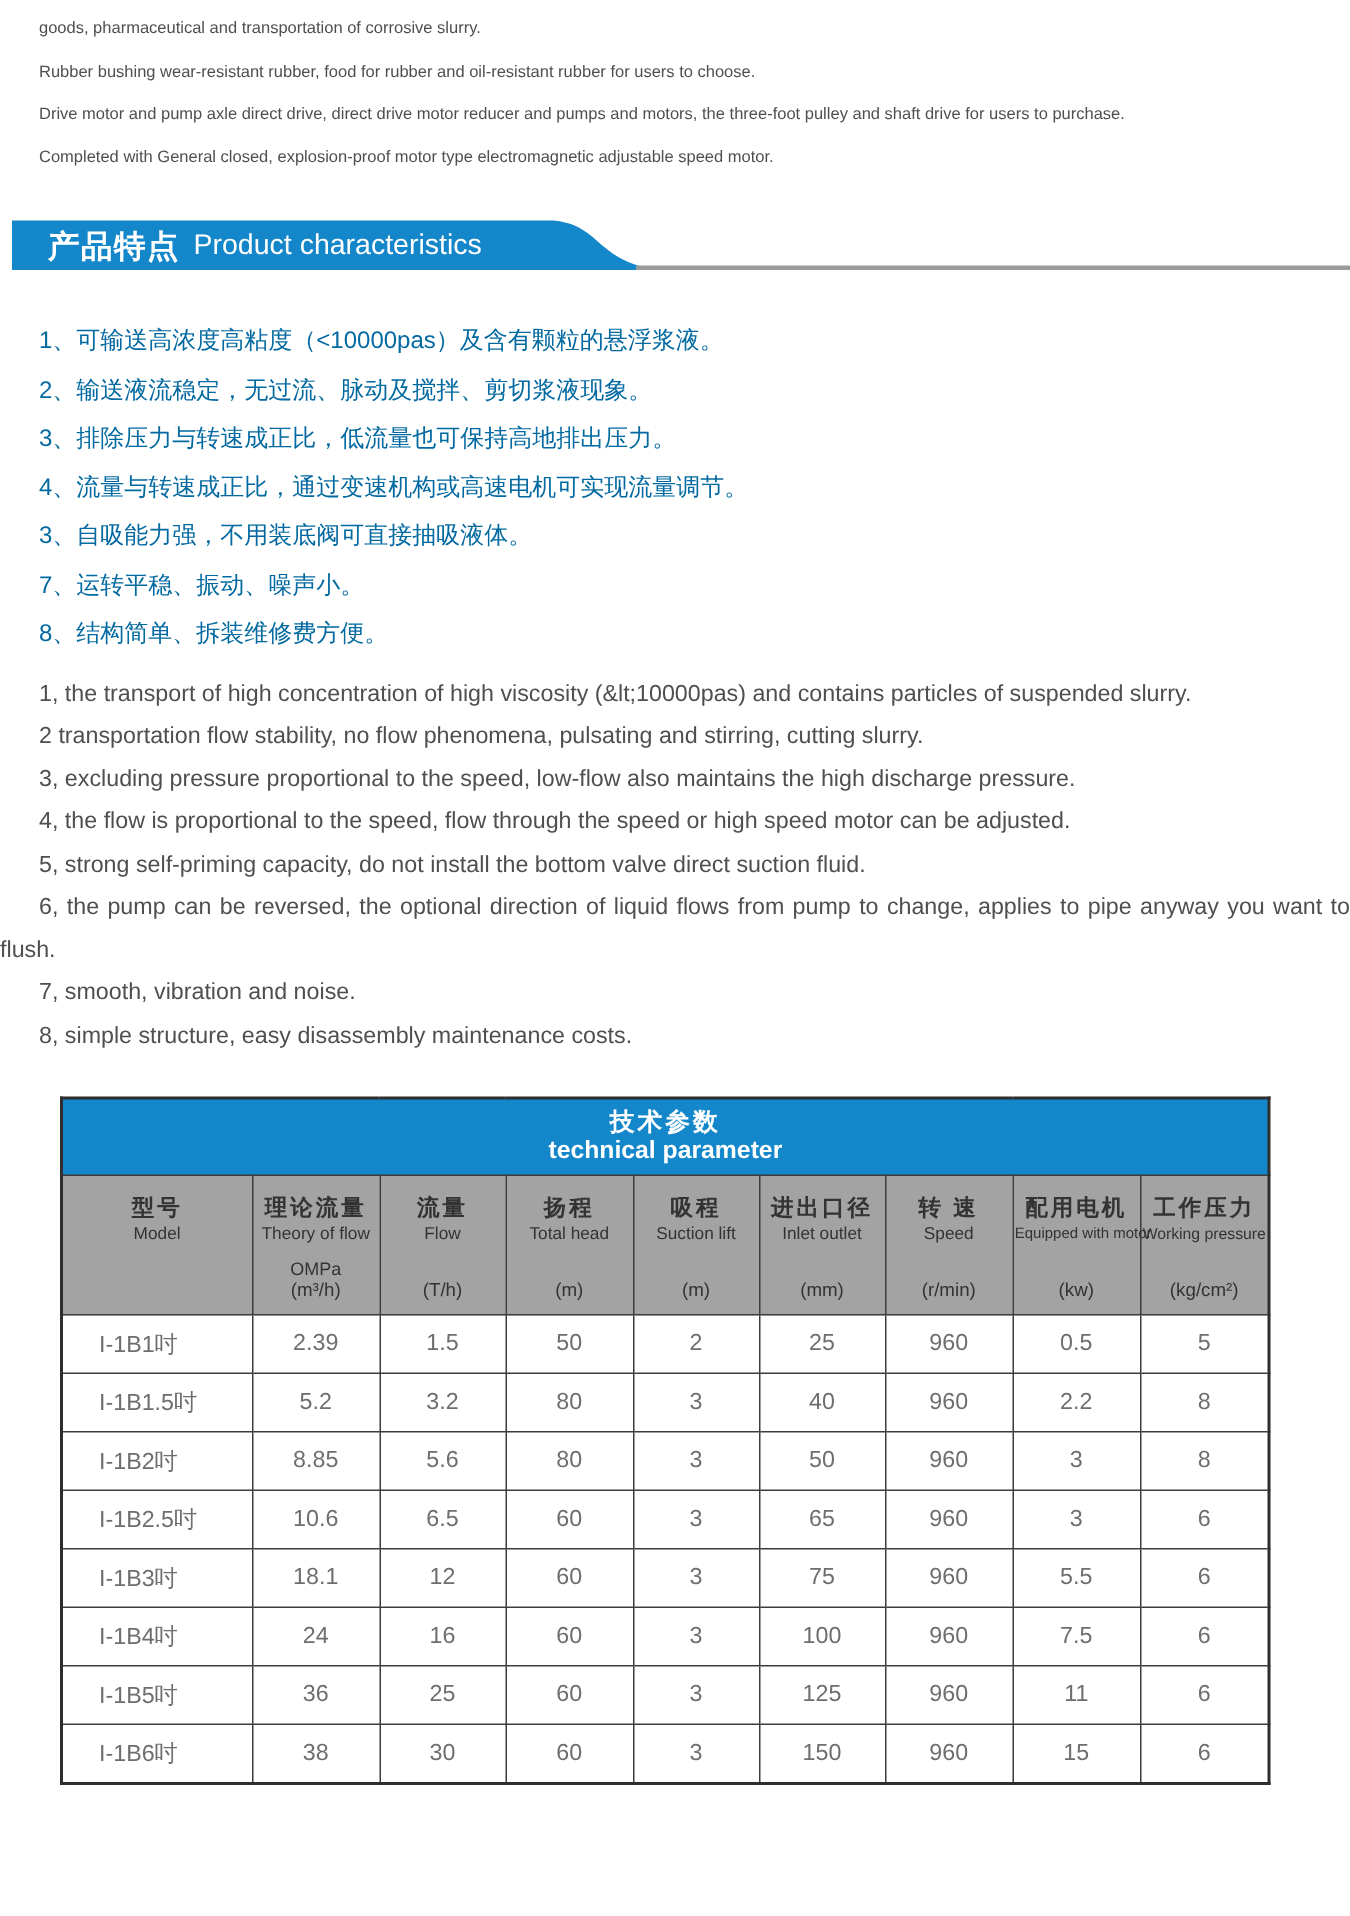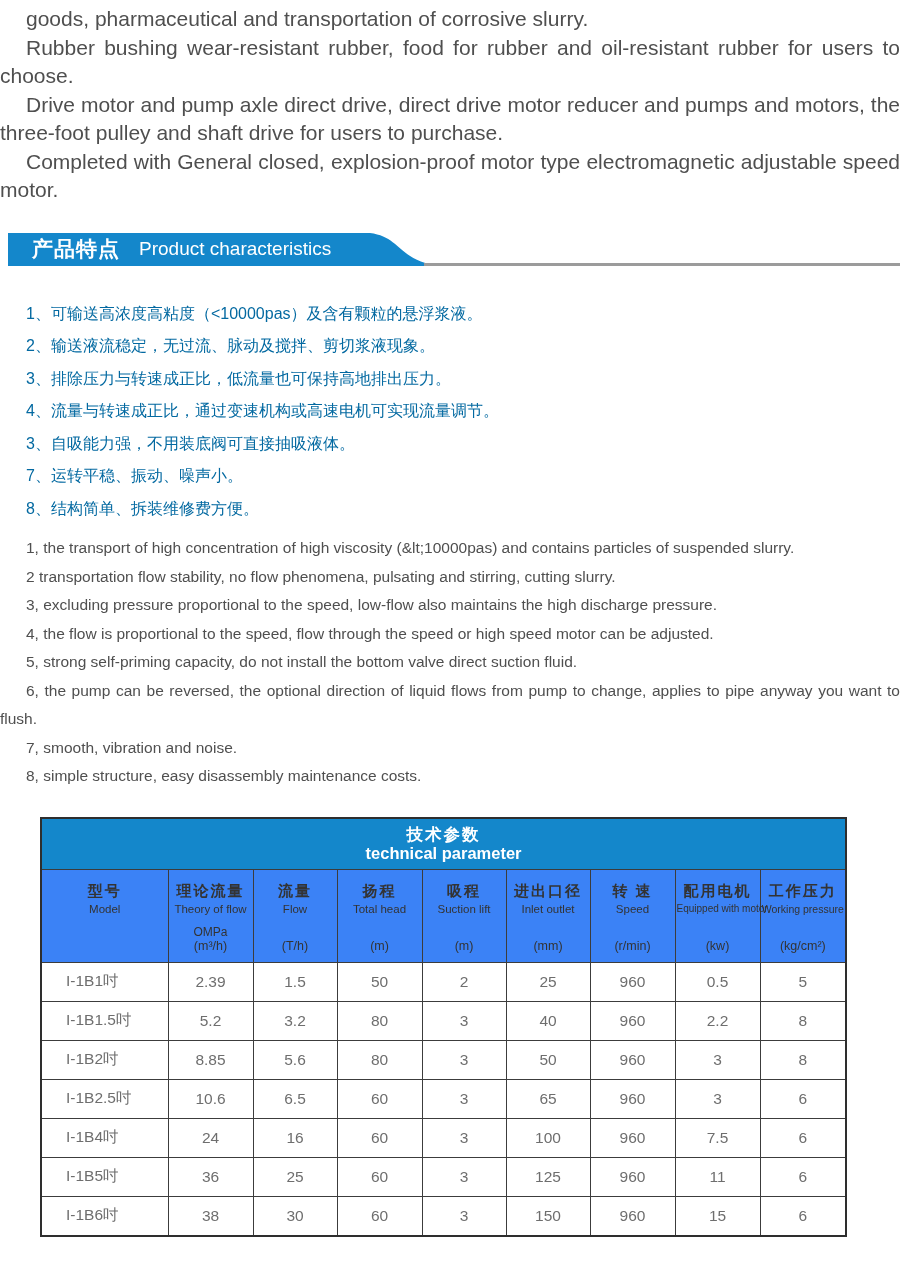--- a/index.html
+++ b/index.html
@@ -8,37 +8,37 @@
     width:900px;height:1277px;
     background:#fff;
     overflow:hidden;
     font-family:"Liberation Sans","DejaVu Sans",sans-serif;
     color:#555;
   }
   
   .intro{padding-top:5px;}
   .intro p{
     margin:0;
-    font-size:21px;
+    font-size:11px;
     line-height:28.5px;
     color:#4f4f4f;
     text-indent:26px;
     text-align:justify;
   }
   
   .banner{position:relative;height:33px;margin-top:28px;}
   .banner-bg{
     position:absolute;left:8px;top:0;width:362px;height:33px;
     background:#1487cb;
     display:flex;align-items:center;
     padding-left:24px;box-sizing:border-box;
     white-space:nowrap;
   }
   .banner-cn{font-size:21px;font-weight:bold;color:#fff;letter-spacing:1px;}
-  .banner-en{font-size:19px;color:#fff;margin-left:19px;}
+  .banner-en{font-size:19px;color:#fff;margin-left:9px;}
   .banner-swoosh{position:absolute;left:370px;top:0;width:72px;height:33px;}
   .banner-line{position:absolute;left:424px;right:0;bottom:0;height:3px;background:#9b9b9b;}
   
   .cn-list{margin-top:32px;}
   .cn-list p{
     margin:0;
     font-size:16px;
     line-height:32.5px;
     color:#0369a1;
     text-indent:26px;
@@ -67,21 +67,21 @@
     border:none;
     height:50px;
     color:#fff;
     text-align:center;
     vertical-align:middle;
     padding:0;
   }
   .tbl-title-cn{font-size:16.5px;font-weight:bold;letter-spacing:2px;line-height:19px;}
   .tbl-title-en{font-size:16.5px;font-weight:bold;line-height:19px;}
   tr.head-row th{
-    background:#3b82f6;
+    background:#a3a3a3;
     height:92px;
     padding:0;
     vertical-align:top;
     font-weight:normal;
   }
   .hcell{
     display:flex;flex-direction:column;align-items:center;
     height:92px;box-sizing:border-box;
     padding:12px 1px 9px;
   }
@@ -272,20 +272,31 @@
           <td>10.6</td>
           <td>6.5</td>
           <td>60</td>
           <td>3</td>
           <td>65</td>
           <td>960</td>
           <td>3</td>
           <td>6</td>
         </tr>
         <tr>
+          <td class="model">I-1B3吋</td>
+          <td>18.1</td>
+          <td>12</td>
+          <td>60</td>
+          <td>3</td>
+          <td>75</td>
+          <td>960</td>
+          <td>5.5</td>
+          <td>6</td>
+        </tr>
+        <tr>
           <td class="model">I-1B4吋</td>
           <td>24</td>
           <td>16</td>
           <td>60</td>
           <td>3</td>
           <td>100</td>
           <td>960</td>
           <td>7.5</td>
           <td>6</td>
         </tr>

